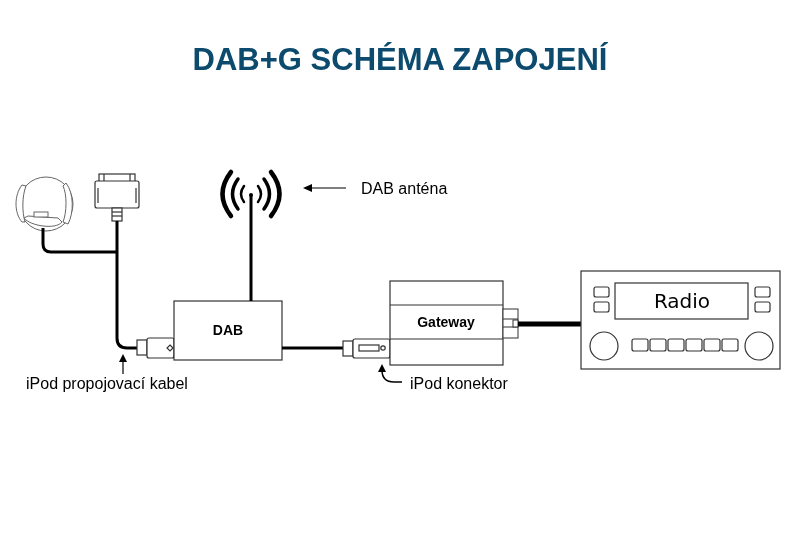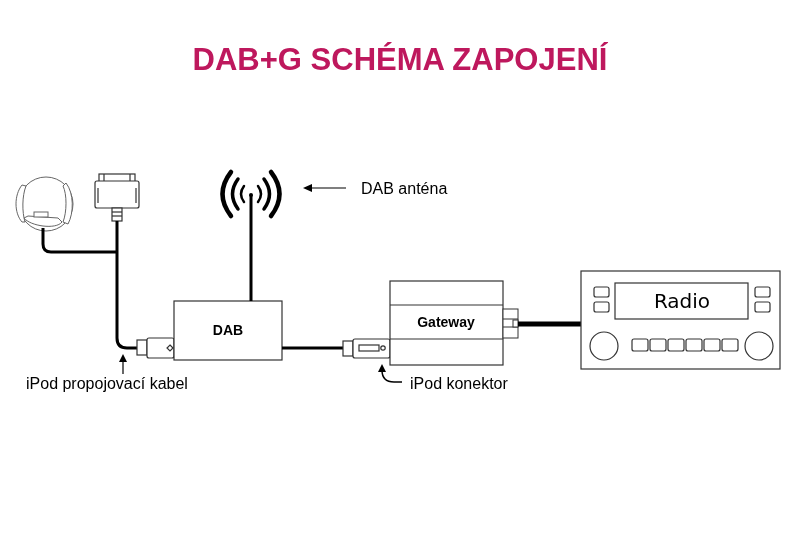--- a/index.html
+++ b/index.html
@@ -1,17 +1,17 @@
 <!DOCTYPE html>
 <html><head>
 <meta charset="utf-8">
 <style>
   html, body { margin: 0; padding: 0; background: #ffffff; }
   body { width: 800px; height: 534px; position: relative; overflow: hidden; font-family: "Liberation Sans", sans-serif; }
-  #title { position: absolute; left: 0; width: 800px; top: 42px; text-align: center; font-size: 31px; font-weight: bold; color: #be185d; letter-spacing: 0px; }
+  #title { position: absolute; left: 0; width: 800px; top: 42px; text-align: center; font-size: 31px; font-weight: bold; color: #0c4a6e; letter-spacing: 0px; }
   svg#diagram { position: absolute; left: 0; top: 0; }
   .lbl { font-family: "Liberation Sans", sans-serif; fill: #000; }
   .box-lbl { font-family: "Liberation Sans", sans-serif; font-weight: bold; fill: #000; }
   .radio-lbl { font-family: "DejaVu Sans", sans-serif; fill: #000; }
 </style>
 </head>
 <body>
 
 <div id="title">DAB+G SCHÉMA ZAPOJENÍ</div>
 

